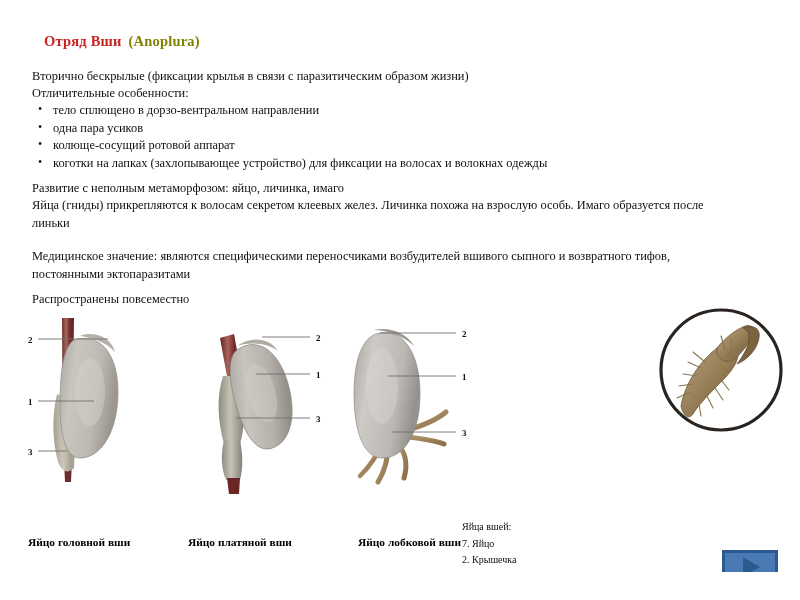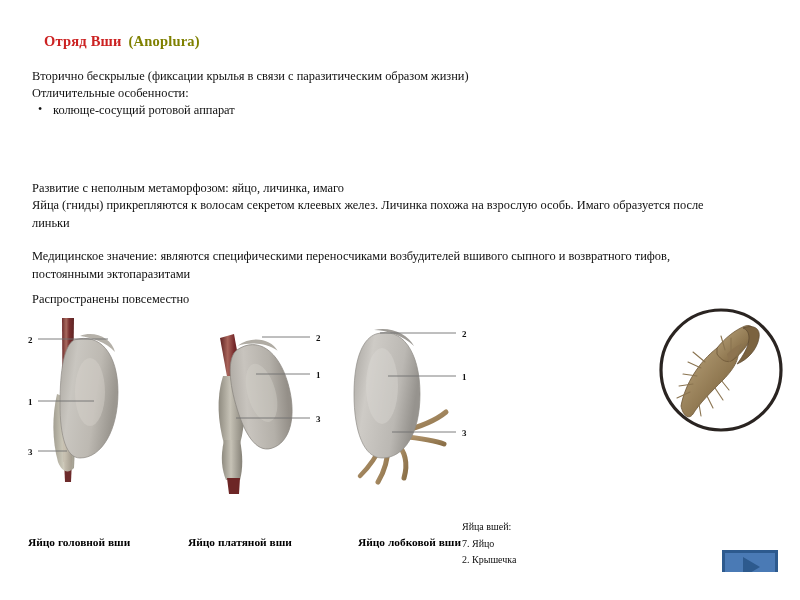--- a/index.html
+++ b/index.html
@@ -141,21 +141,24 @@
 <div id="slide">
 
   <div class="title">
     <span class="t-ru">Отряд Вши</span><span class="t-lat">(Anoplura)</span>
   </div>
 
   <div class="body-text p-intro">Вторично бескрылые (фиксации крылья в связи с паразитическим образом жизни)</div>
   <div class="body-text p-features">Отличительные особенности:</div>
 
   <ul class="bullets">
+    <li>тело сплющено в дорзо-вентральном направлении</li>
+    <li>одна пара усиков</li>
     <li>колюще-сосущий ротовой аппарат</li>
+    <li>коготки на лапках (захлопывающее устройство) для фиксации на волосах и волокнах одежды</li>
   </ul>
 
   <div class="body-text p-develop">Развитие с неполным метаморфозом: яйцо, личинка, имаго</div>
   <div class="body-text p-eggs">Яйца (гниды) прикрепляются к волосам секретом клеевых желез. Личинка похожа на взрослую особь. Имаго образуется после линьки</div>
   <div class="body-text p-medical">Медицинское значение: являются специфическими переносчиками возбудителей вшивого сыпного и возвратного тифов, постоянными эктопаразитами</div>
   <div class="body-text p-spread">Распространены повсеместно</div>
 
   <div class="figure" style="left:22px; top:312px;">
     <svg width="150" height="185" viewBox="0 0 150 185">
       <defs>

